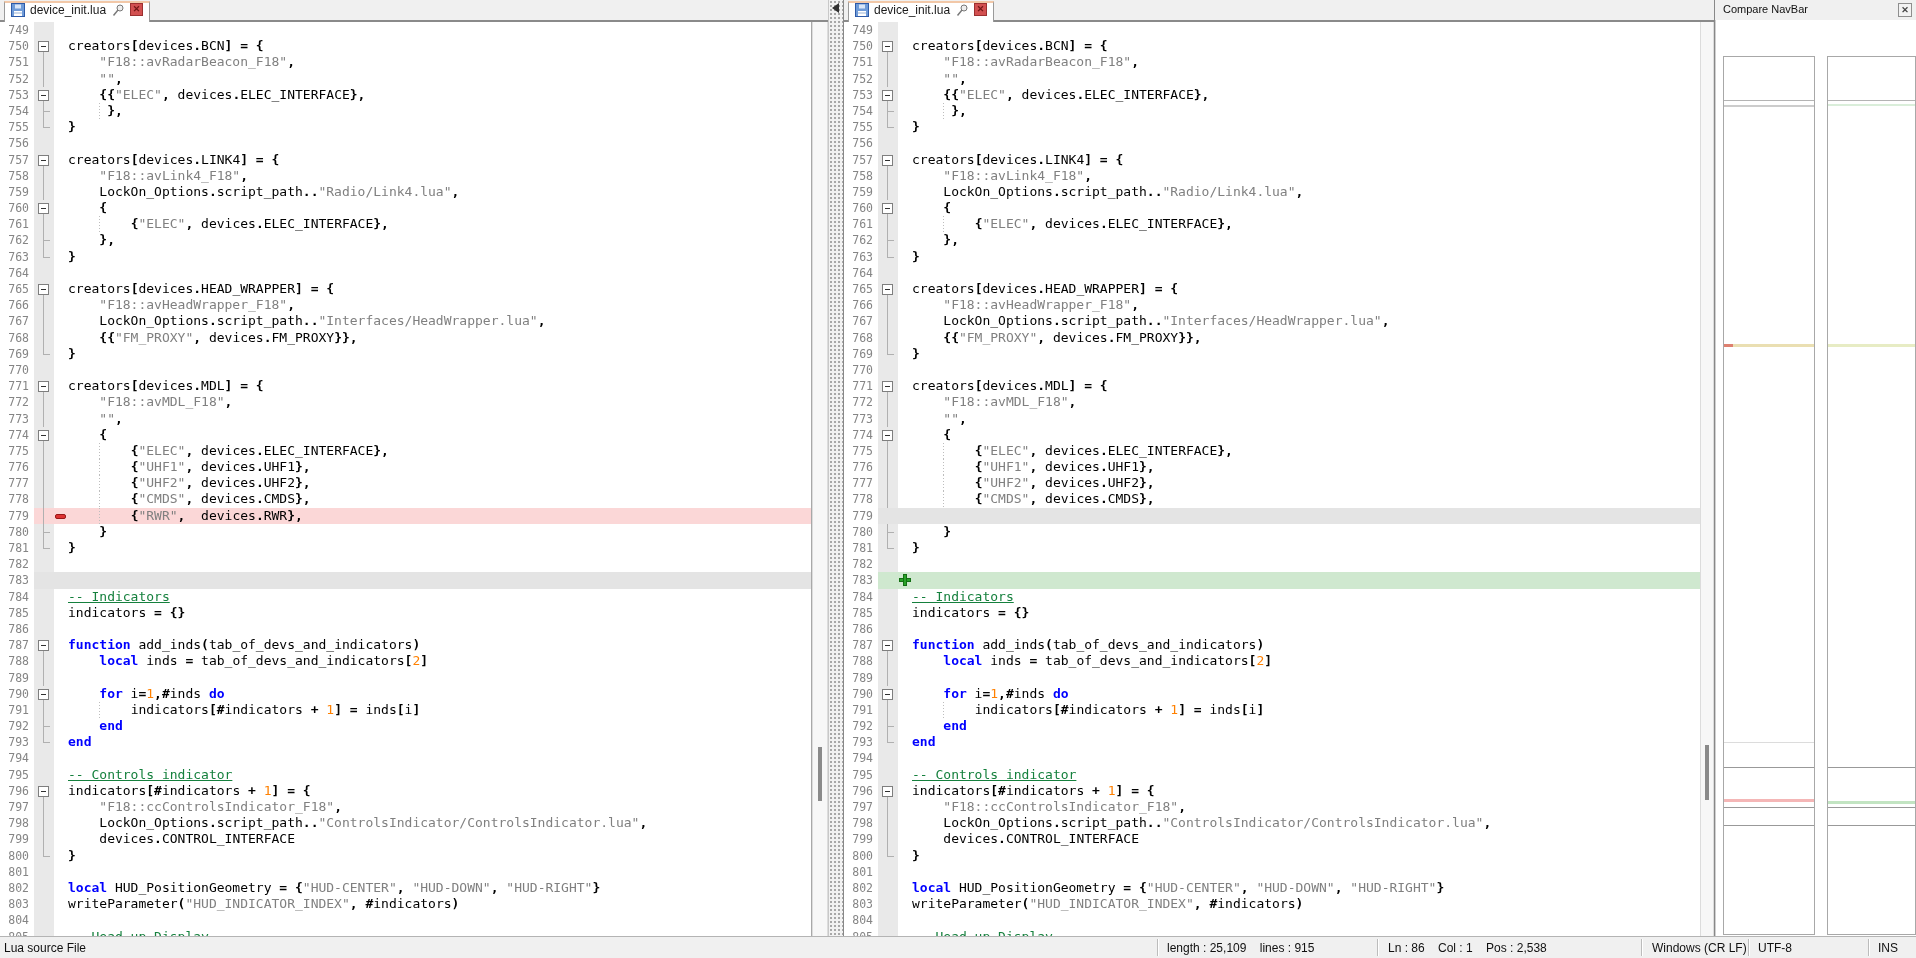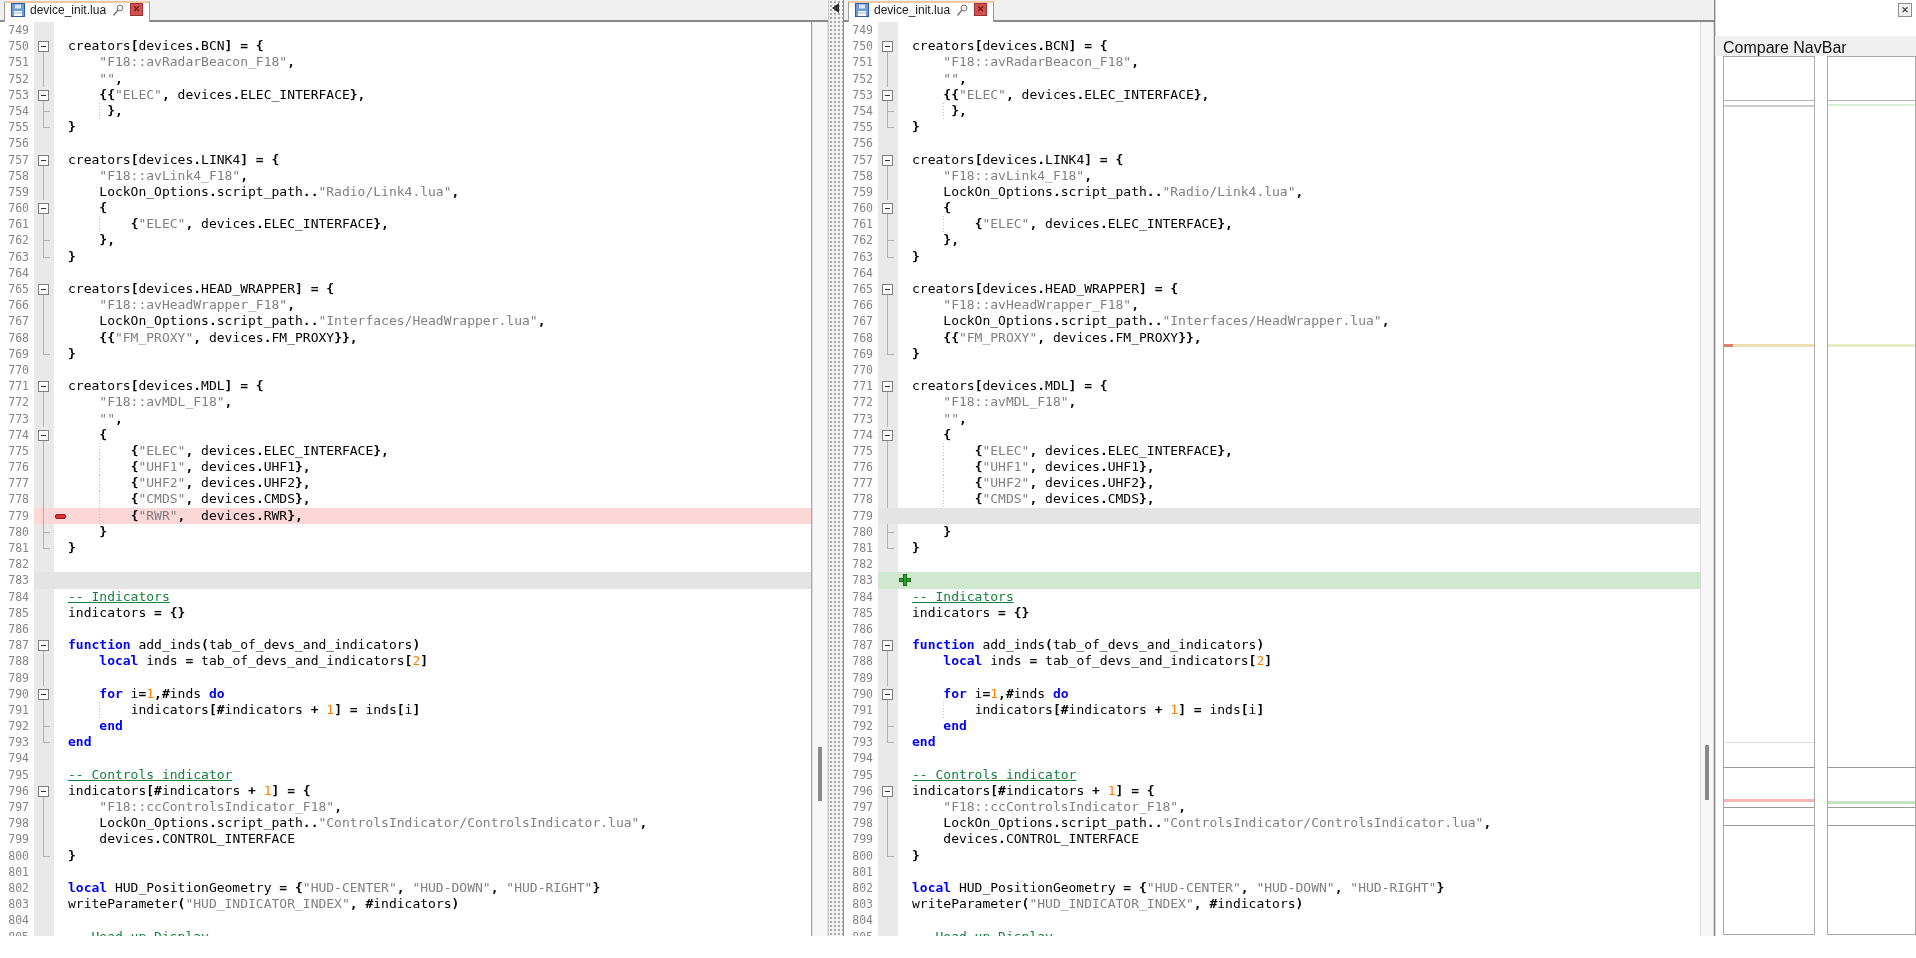--- a/index.html
+++ b/index.html
@@ -72,21 +72,21 @@
   .splitter{position:absolute;left:828px;top:0;bottom:22px;width:16px;background-color:#f2f2f2;
             background-image:radial-gradient(#a8a8a8 1px,transparent 1.2px);background-size:4px 4px;
             border-left:1px solid #c8c8c8;border-right:1px solid #888888;box-sizing:border-box;}
   .spl-tri{position:absolute;left:3px;top:3px;width:0;height:0;border-top:5px solid transparent;
            border-bottom:5px solid transparent;border-right:7px solid #303030;}
 
   
   .navpanel{position:absolute;left:1714px;top:0;width:202px;bottom:22px;background:#ffffff;
             border-left:1px solid #888888;box-shadow:inset 1px 0 0 #d0d0d0;box-sizing:border-box;}
   .nav-title{position:absolute;left:0;top:0;right:0;height:20px;background:#f0f0f0;
-             font-size:16px;color:#101010;padding:3px 0 0 8px;box-sizing:border-box;margin-top:36px;}
+             font-size:11px;color:#101010;padding:3px 0 0 8px;box-sizing:border-box;}
   .nav-close{position:absolute;right:4px;top:3px;width:14px;height:14px;border:1px solid #8e8e8e;
              background:#f2f2f2;box-sizing:border-box;color:#444444;font-size:9px;font-weight:bold;
              line-height:12px;text-align:center;}
   .nav-strip{position:absolute;top:56px;height:879px;background:#ffffff;border:1px solid #a8a8a8;
              box-sizing:border-box;}
   .ns-left{left:8px;width:92px;}
   .ns-right{left:112px;width:89px;}
   .nmark{position:absolute;left:0;right:0;}
 
   
@@ -1284,13 +1284,26 @@
         <div class="nmark" style="top: 43px; height: 1px; background: rgb(180, 180, 180);"></div>
         <div class="nmark" style="top: 47px; height: 2px; background: rgb(218, 238, 218);"></div>
         <div class="nmark" style="top: 287px; height: 3px; background: rgb(231, 236, 196);"></div>
         <div class="nmark" style="top: 710px; height: 1px; background: rgb(153, 153, 153);"></div>
         <div class="nmark" style="top: 744px; height: 3px; background: rgb(194, 228, 194);"></div>
         <div class="nmark" style="top: 750px; height: 1px; background: rgb(153, 153, 153);"></div>
         <div class="nmark" style="top: 768px; height: 1px; background: rgb(153, 153, 153);"></div>
       </div>
   </div>
 
+  <div class="statusbar">
+    <span class="seg" style="left:4px;">Lua source File</span>
+    <span class="sdiv" style="left:1157px;"></span>
+    <span class="seg" style="left:1167px;">length : 25,109    lines : 915</span>
+    <span class="sdiv" style="left:1377px;"></span>
+    <span class="seg" style="left:1388px;">Ln : 86    Col : 1    Pos : 2,538</span>
+    <span class="sdiv" style="left:1641px;"></span>
+    <span class="seg" style="left:1652px;">Windows (CR LF)</span>
+    <span class="sdiv" style="left:1748px;"></span>
+    <span class="seg" style="left:1758px;">UTF-8</span>
+    <span class="sdiv" style="left:1868px;"></span>
+    <span class="seg" style="left:1878px;">INS</span>
+  </div>
 </div>
 
 </body></html>

